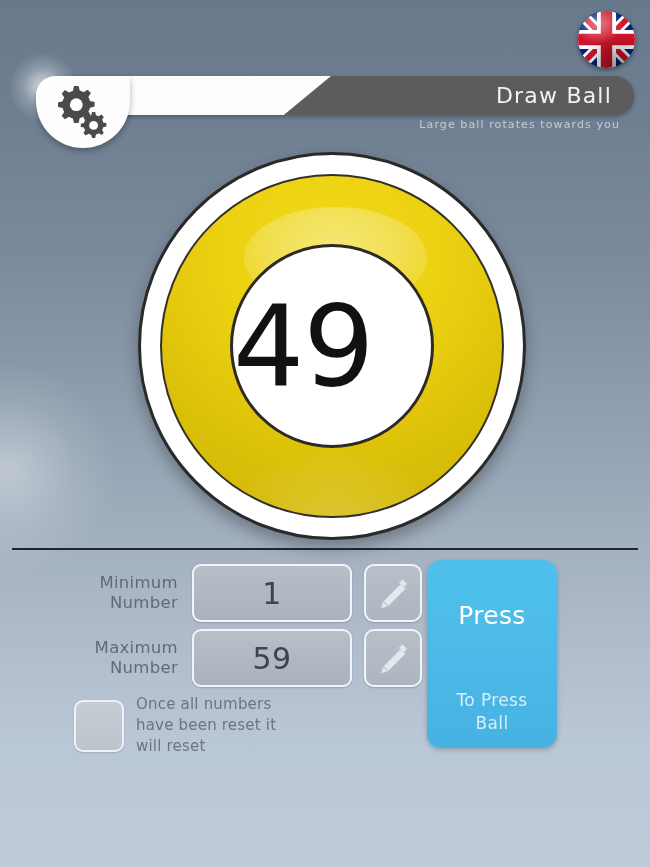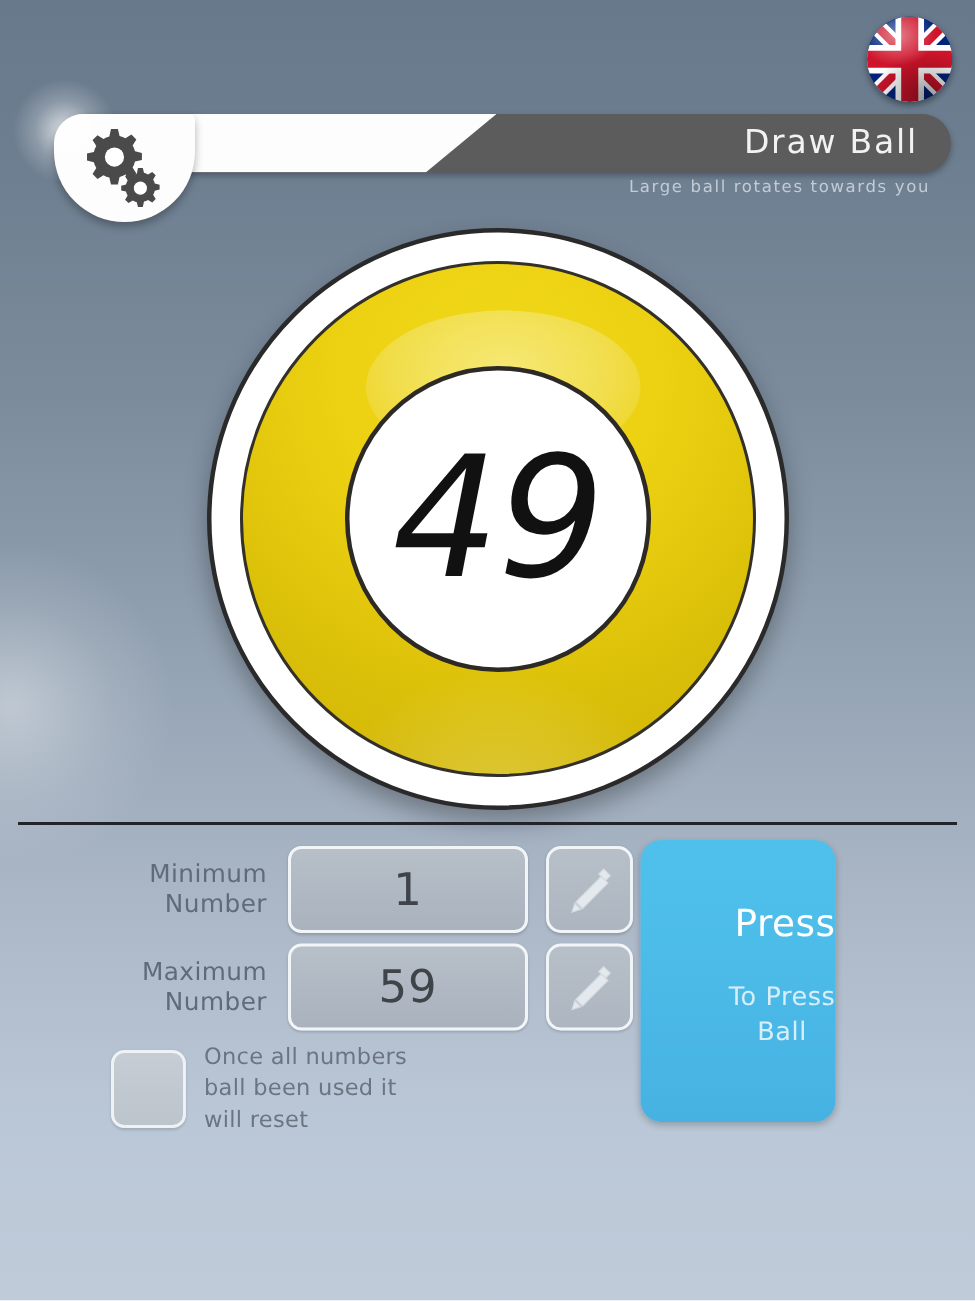--- a/index.html
+++ b/index.html
@@ -178,22 +178,21 @@
     top: 50%;
     transform: translate(-50%, -50%);
     width: 204px;
     height: 204px;
     border-radius: 50%;
     background: #ffffff;
     border: 3px solid #2d2a26;
     box-sizing: border-box;
     display: flex;
     align-items: center;
-    justify-content: center;
-    font-style: italic;
+    justify-content: flex-start;
   }
   .ball-number {
     font-size: 112px;
     font-weight: 500;
     color: #111111;
     line-height: 1;
     letter-spacing: -1px;
     font-family: "DejaVu Sans", sans-serif;
   }
 
@@ -293,21 +292,22 @@
     position: absolute;
     left: 427px;
     top: 560px;
     width: 130px;
     height: 188px;
     border-radius: 14px;
     background: linear-gradient(180deg, #4fc0ec 0%, #4cbbe8 45%, #46b2e2 100%);
     box-shadow: 0 2px 5px rgba(0,0,0,0.22);
     display: flex;
     flex-direction: column;
-    align-items: flex-end;
+    align-items: center;
+    gap: 35px;
   }
   .press-main {
     margin-top: 41px;
     color: #ffffff;
     font-size: 25px;
     font-weight: 500;
     letter-spacing: 0.3px;
   }
   .press-sub {
     margin-top: 24px;
@@ -410,21 +410,21 @@
             </g>
           </svg>
         </span>
       </div>
     </div>
 
     <div class="row row-dup">
       <div class="checkbox"></div>
       <div class="dup-note">
         <span>Once all numbers</span>
-        <span>ball been used it</span>
+        <span>have been reset it</span>
         <span>will reset</span>
       </div>
     </div>
 
   </div>
 
   <div class="press-btn">
     <span class="press-main">Press</span>
     <span class="press-sub">
       <span>To Press</span>

